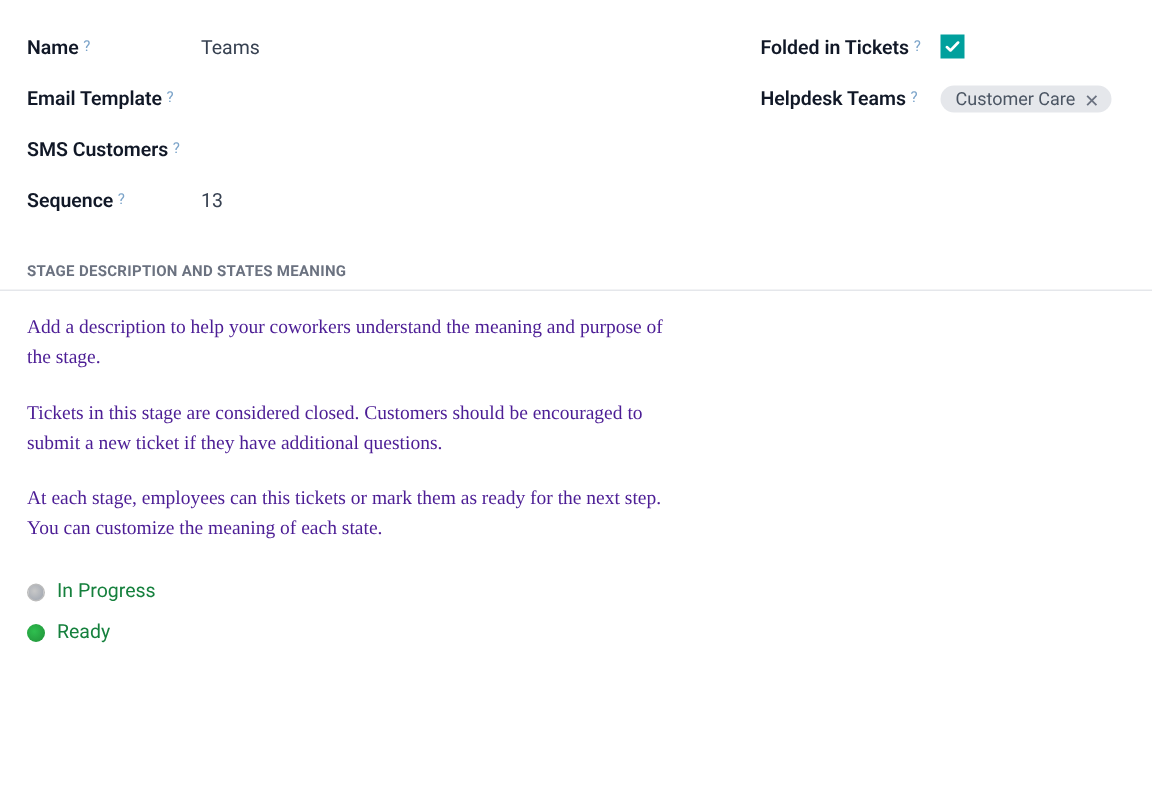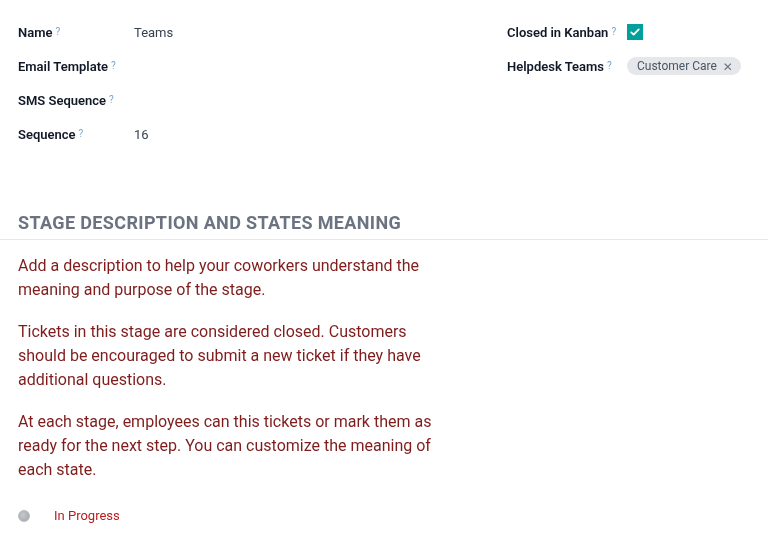--- a/index.html
+++ b/index.html
@@ -75,48 +75,49 @@
     font-size: 12px;
     gap: 6px;
   }
   .tag-x {
     cursor: pointer;
     color: #6b7280;
     font-size: 12px;
     line-height: 1;
   }
   .section-title {
-    font-size: 18px;
+    font-size: 10px;
     font-weight: 700;
     color: #6b7280;
     letter-spacing: 0.02em;
-    margin-top: 60px;
+    margin-top: 24px;
     margin-bottom: 6px;
   }
   hr.section-rule {
     border: none;
     border-top: 1px solid #e5e7eb;
     margin: 0 -18px 14px -18px;
   }
   .desc-text {
-    color: #7f1d1d;
-    font-size: 16px;
+    color: #4c1d95;
+    font-size: 13px;
     line-height: 1.5;
     max-width: 430px;
     margin-bottom: 18px;
+    font-family: Liberation Serif, serif;
   }
   .state-list {
     margin-top: 26px;
   }
   .state-item {
     display: flex;
     align-items: center;
-    gap: 24px;
+    gap: 8px;
     margin-bottom: 12px;
-    color: #b91c1c;
+    color: #15803d;
     font-size: 13px;
   }
   .dot {
     width: 12px;
     height: 12px;
     border-radius: 50%;
     display: inline-block;
     flex-shrink: 0;
   }
   .dot-grey {
@@ -146,39 +147,39 @@
 
     <div class="field-row">
       <div class="field-label">
         <span>Email Template</span>
         <span class="help-mark">?</span>
       </div>
     </div>
 
     <div class="field-row">
       <div class="field-label">
-        <span>SMS Sequence</span>
+        <span>SMS Customers</span>
         <span class="help-mark">?</span>
       </div>
       <div class="field-value"></div>
     </div>
 
     <div class="field-row">
       <div class="field-label">
         <span>Sequence</span>
         <span class="help-mark">?</span>
       </div>
-      <div class="field-value">16</div>
+      <div class="field-value">13</div>
     </div>
   </div>
 
   <div class="form-col form-col-right">
     <div class="field-row">
       <div class="field-label field-label-right">
-        <span>Closed in Kanban</span>
+        <span>Folded in Tickets</span>
         <span class="help-mark">?</span>
       </div>
       <div class="field-value">
         <span class="checkbox-wrap">
           <svg width="12" height="12" viewBox="0 0 16 16">
             <path d="M3 8.5 L6.2 11.5 L13 4.5" stroke="#fff" stroke-width="2.4" fill="none" stroke-linecap="round" stroke-linejoin="round"></path>
           </svg>
         </span>
       </div>
     </div>
@@ -203,13 +204,17 @@
 
 <div class="desc-text">Add a description to help your coworkers understand the meaning and purpose of the stage.</div>
 <div class="desc-text">Tickets in this stage are considered closed. Customers should be encouraged to submit a new ticket if they have additional questions.</div>
 <div class="desc-text">At each stage, employees can this tickets or mark them as ready for the next step. You can customize the meaning of each state.</div>
 
 <div class="state-list">
   <div class="state-item">
     <span class="dot dot-grey"></span>
     <span>In Progress</span>
   </div>
+  <div class="state-item">
+    <span class="dot dot-green"></span>
+    <span>Ready</span>
+  </div>
 </div>
 
 </body></html>

